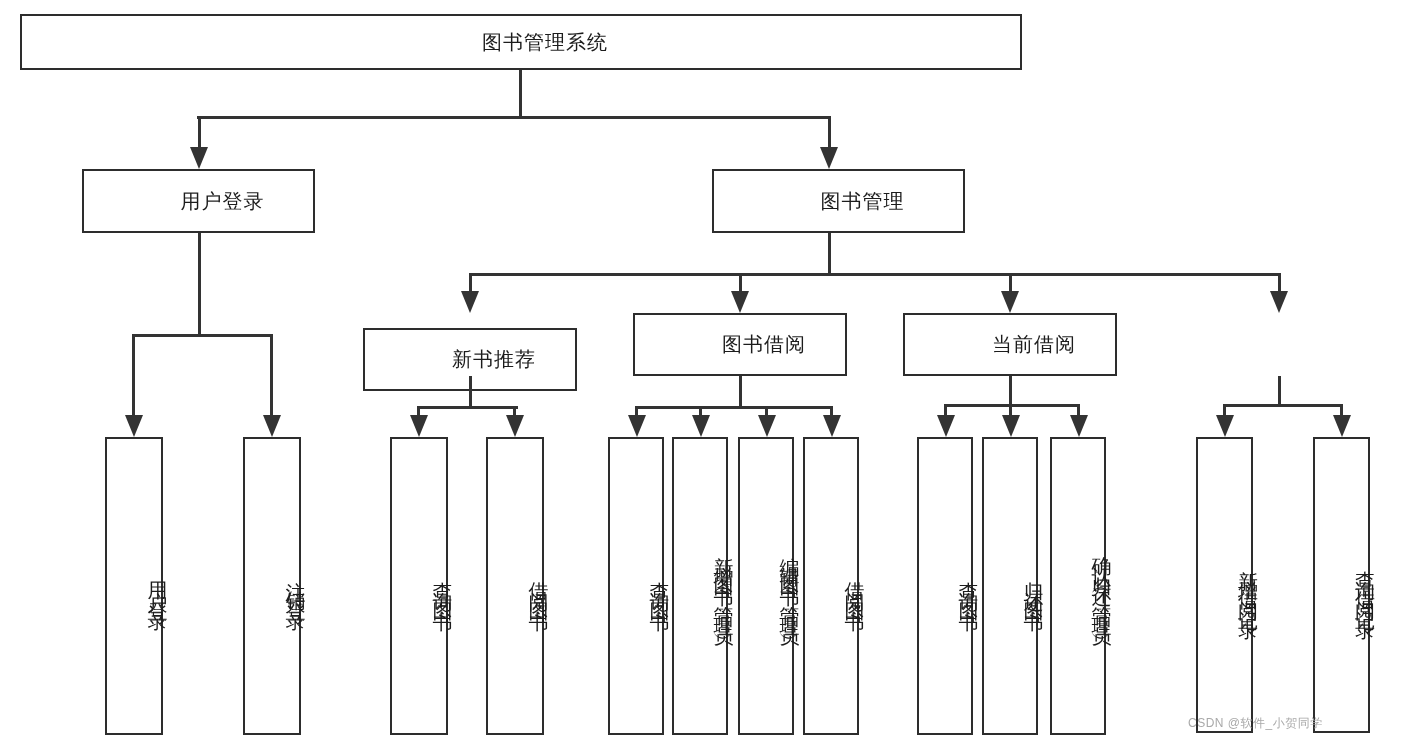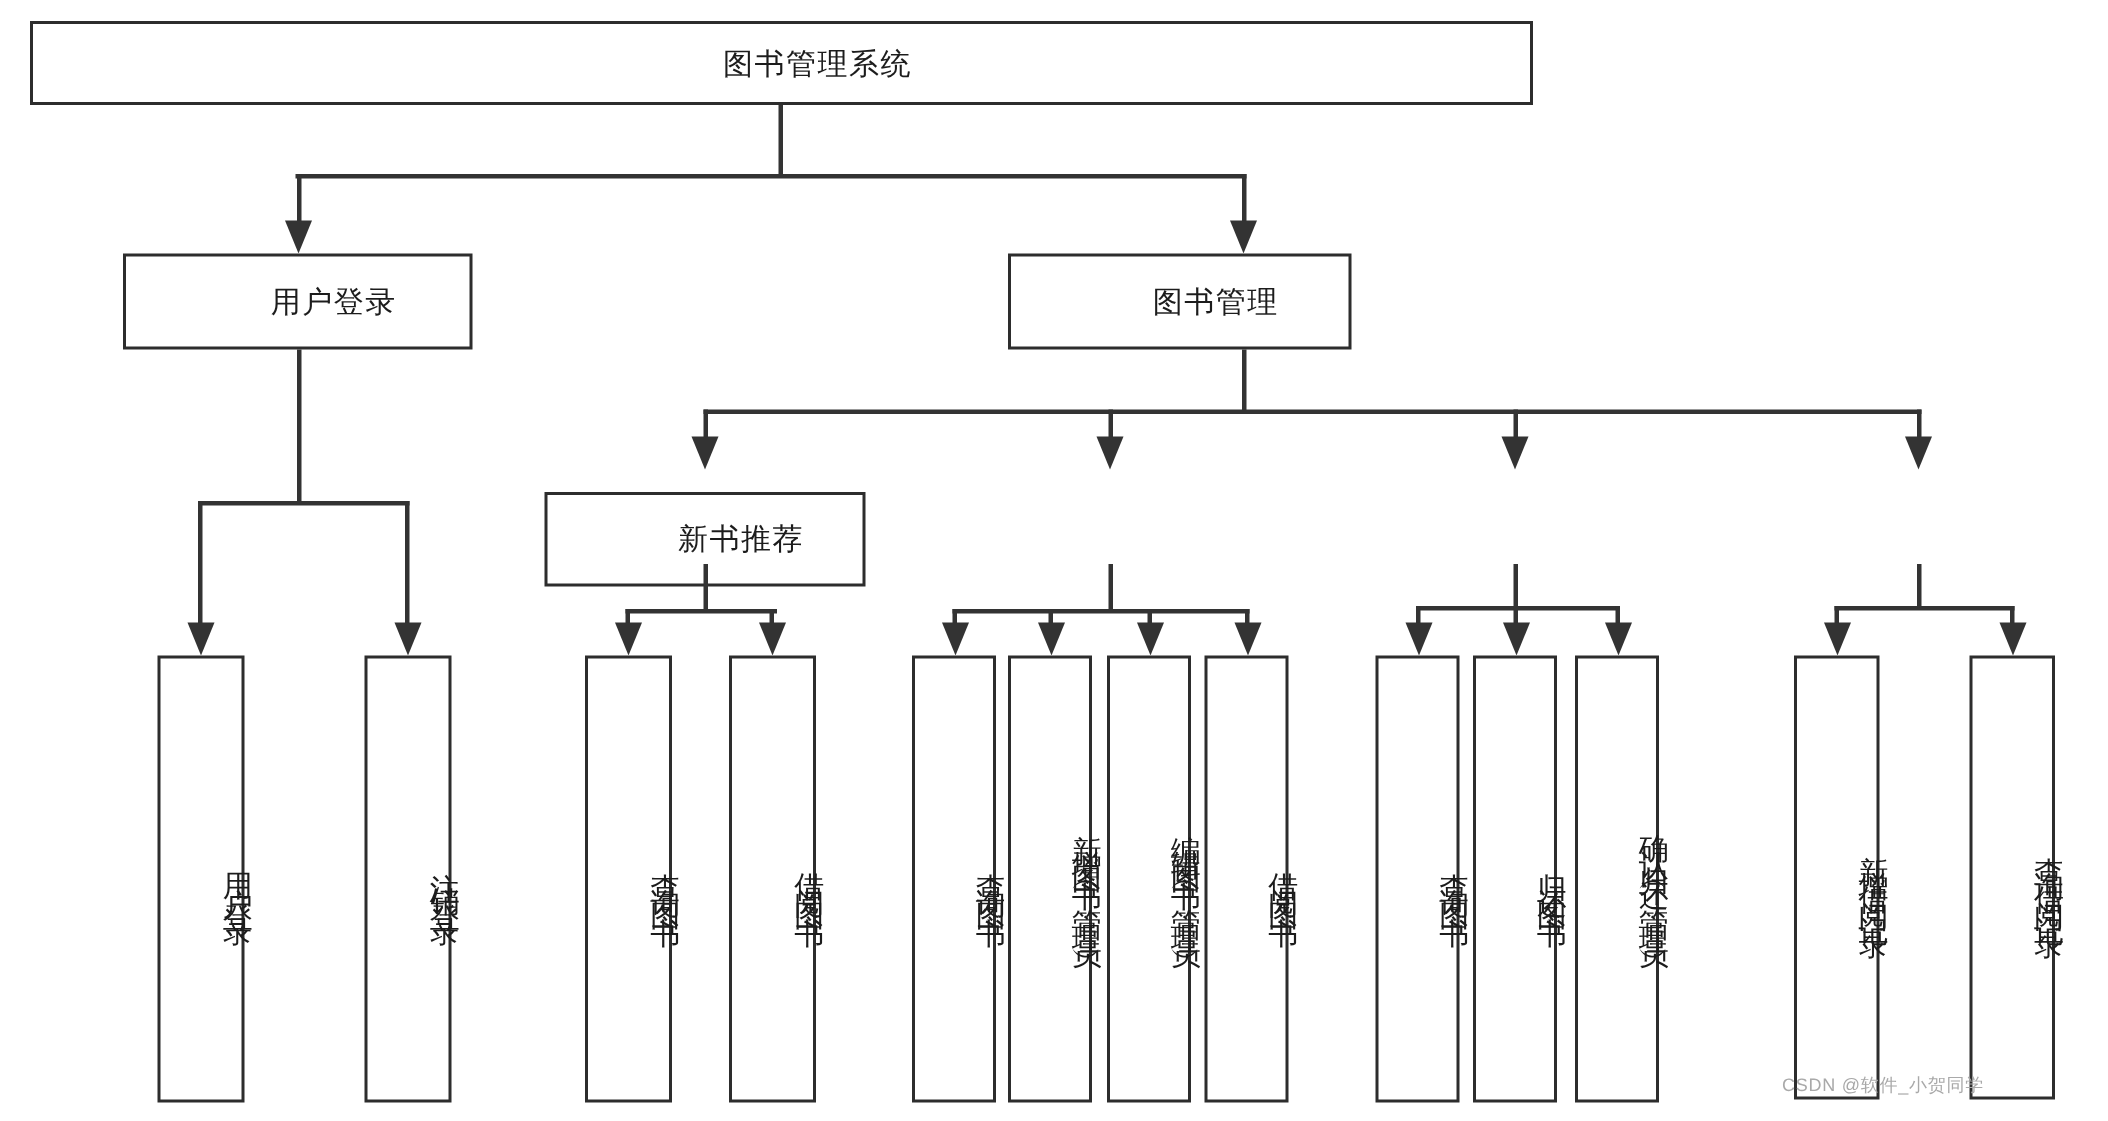--- a/index.html
+++ b/index.html
@@ -59,41 +59,43 @@
   <div class="node" style="left:20px;top:14px;width:1002px;height:56px">图书管理系统</div>
 
   <div class="vline" style="left:519px;top:70px;height:48px"></div>
   <div class="hline" style="left:197px;top:116px;width:634px"></div>
   <div class="vline" style="left:197.5px;top:116px;height:34px"></div>
   <div class="arr" style="left:190px;top:147px"></div>
   <div class="vline" style="left:827.5px;top:116px;height:34px"></div>
   <div class="arr" style="left:820px;top:147px"></div>
 
   <div class="node" style="left:82px;top:169px;width:233px;height:64px">用户登录</div>
-  <div class="node" style="left:672px;top:169px;width:229px;height:64px">图书管理</div>
+  <div class="node" style="left:712px;top:169px;width:253px;height:64px">图书管理</div>
 
   <div class="vline" style="left:197.5px;top:233px;height:103px"></div>
   <div class="hline" style="left:132px;top:334px;width:141px"></div>
   <div class="vline" style="left:132px;top:334px;height:84px"></div>
   <div class="arr" style="left:124.5px;top:415px"></div>
   <div class="vline" style="left:270px;top:334px;height:84px"></div>
   <div class="arr" style="left:262.5px;top:415px"></div>
 
   <div class="vline" style="left:827.5px;top:233px;height:42px"></div>
   <div class="hline" style="left:468.5px;top:273px;width:812px"></div>
   <div class="vline" style="left:468.5px;top:273px;height:22px"></div>
   <div class="arr" style="left:461px;top:291px"></div>
   <div class="vline" style="left:738.5px;top:273px;height:22px"></div>
   <div class="arr" style="left:731px;top:291px"></div>
   <div class="vline" style="left:1008.5px;top:273px;height:22px"></div>
   <div class="arr" style="left:1001px;top:291px"></div>
   <div class="vline" style="left:1277.5px;top:273px;height:22px"></div>
   <div class="arr" style="left:1270px;top:291px"></div>
 
   <div class="node" style="left:363px;top:328px;width:214px;height:63px">新书推荐</div>
+  <div class="node" style="left:633px;top:313px;width:214px;height:63px">图书借阅</div>
+  <div class="node" style="left:903px;top:313px;width:214px;height:63px">当前借阅</div>
 
   <div class="vline" style="left:468.5px;top:376px;height:32px"></div>
   <div class="hline" style="left:417px;top:406px;width:101px"></div>
   <div class="vline" style="left:417px;top:406px;height:12px"></div>
   <div class="arr" style="left:409.5px;top:415px"></div>
   <div class="vline" style="left:513px;top:406px;height:12px"></div>
   <div class="arr" style="left:505.5px;top:415px"></div>
 
   <div class="vline" style="left:738.5px;top:376px;height:32px"></div>
   <div class="hline" style="left:635px;top:406px;width:198px"></div>

